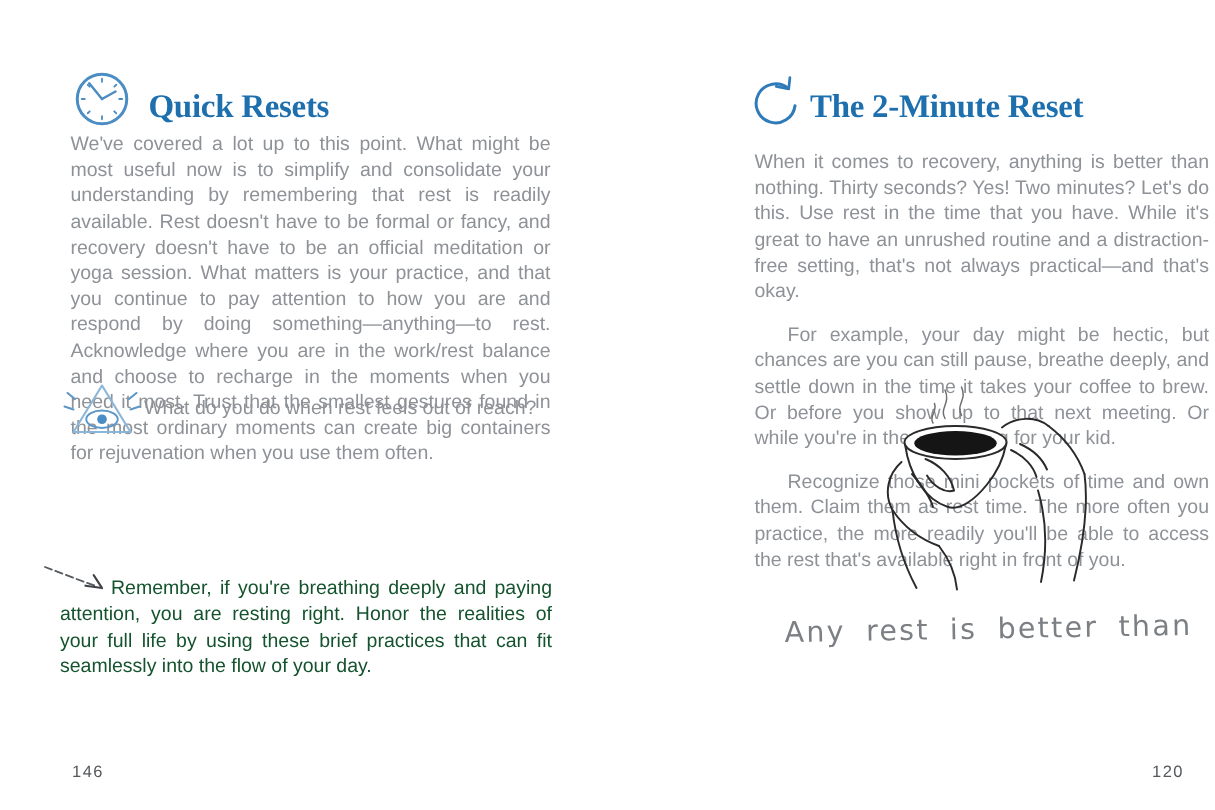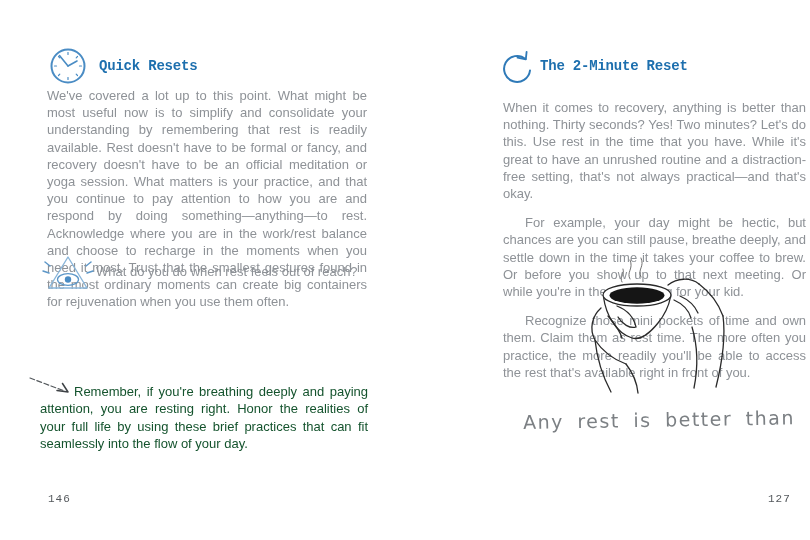--- a/index.html
+++ b/index.html
@@ -2,43 +2,43 @@
 <html><head>
 <meta charset="utf-8">
 <style>
   html,body{margin:0;padding:0;}
   body{
     width:810px;height:540px;background:#ffffff;position:relative;overflow:hidden;
     font-family:"Liberation Sans",sans-serif;
   }
   .abs{position:absolute;}
   .page-title{
-    font-family:Liberation Mono, monospace;
-    font-size:14px;font-weight:bold;letter-spacing:-0.2px;
+    font-family:Liberation Serif, serif;
+    font-size:22px;font-weight:bold;letter-spacing:-0.2px;
     color:#1d6fae;
   }
   .body-text{
     font-size:13px;line-height:17.2px;color:#8e9297;
     text-align:justify;
   }
   .body-text p{margin:12px;}
   .body-text p.indent{text-indent:22px;}
   .prompt-text{font-size:13px;color:#8e9297;}
   .note-text{
     font-size:13px;line-height:17.4px;color:#14532d;
     text-align:justify;text-indent:34px;
   }
   .quote-text{
     font-family:"DejaVu Sans",sans-serif;
     font-size:19px;color:#7c8084;letter-spacing:1.5px;word-spacing:6px;
     transform:rotate(-1deg);white-space:nowrap;
   }
   .page-num{
-    font-family:Liberation Mono, monospace;
-    font-size:11px;color:#54585c;letter-spacing:1px;
+    font-family:Liberation Sans, sans-serif;
+    font-size:11px;color:#54585c;letter-spacing:1px;margin-top:16px;
   }
   svg{display:block;}
 </style>
 </head>
 <body>
 
 <div class="abs" style="left:0;top:0;width:405px;height:540px;">
 
   <div class="abs" style="left:47px;top:45px;width:320px;height:42px;">
     <span class="abs" style="left:1px;top:1px;">
@@ -133,14 +133,14 @@
       <path d="M37 51 C47 55 54 63 56 72 C50 74 42 69 38 62"></path>
       <path d="M21 53 C12 61 9 74 15 85 C23 97 35 105 46 109"></path>
       <path d="M28 61 C34 68 40 76 42 83"></path>
       <path d="M46 109 C53 118 57 128 58 138"></path>
       <path d="M15 85 C17 104 23 122 31 137"></path>
     </svg>
   </span>
 
   <span class="abs quote-text" style="left:95px;top:408px;">Any rest is better than none.</span>
 
-  <span class="abs page-num" style="left:340px;top:493px;">127</span>
+  <span class="abs page-num" style="left:340px;top:493px;">120</span>
 </div>
 
 </body></html>

